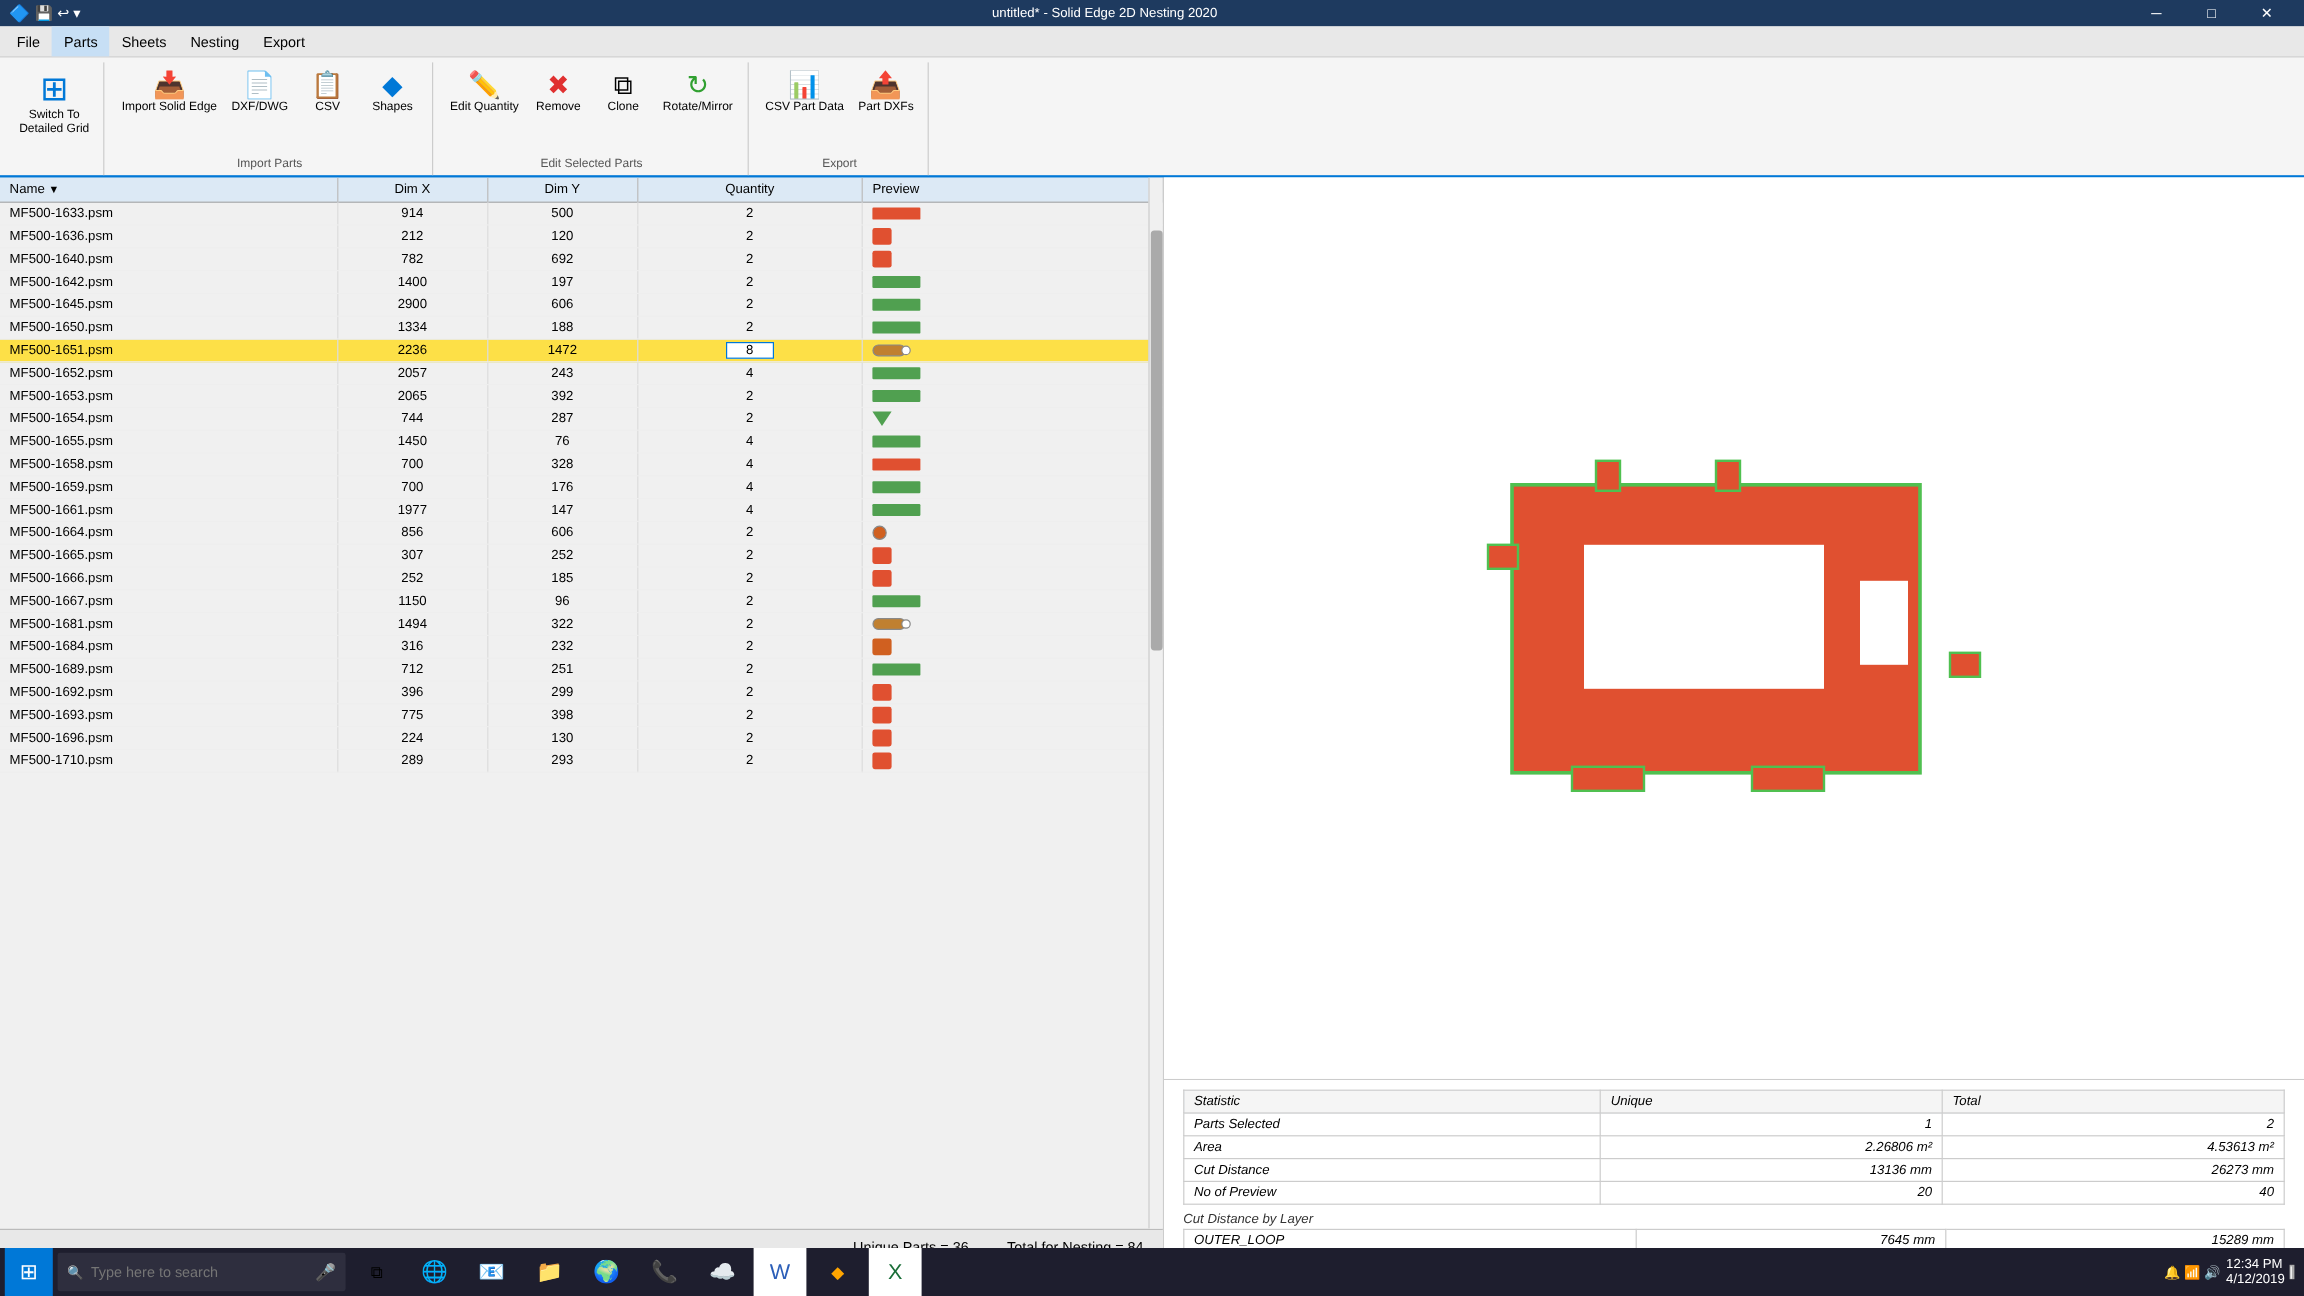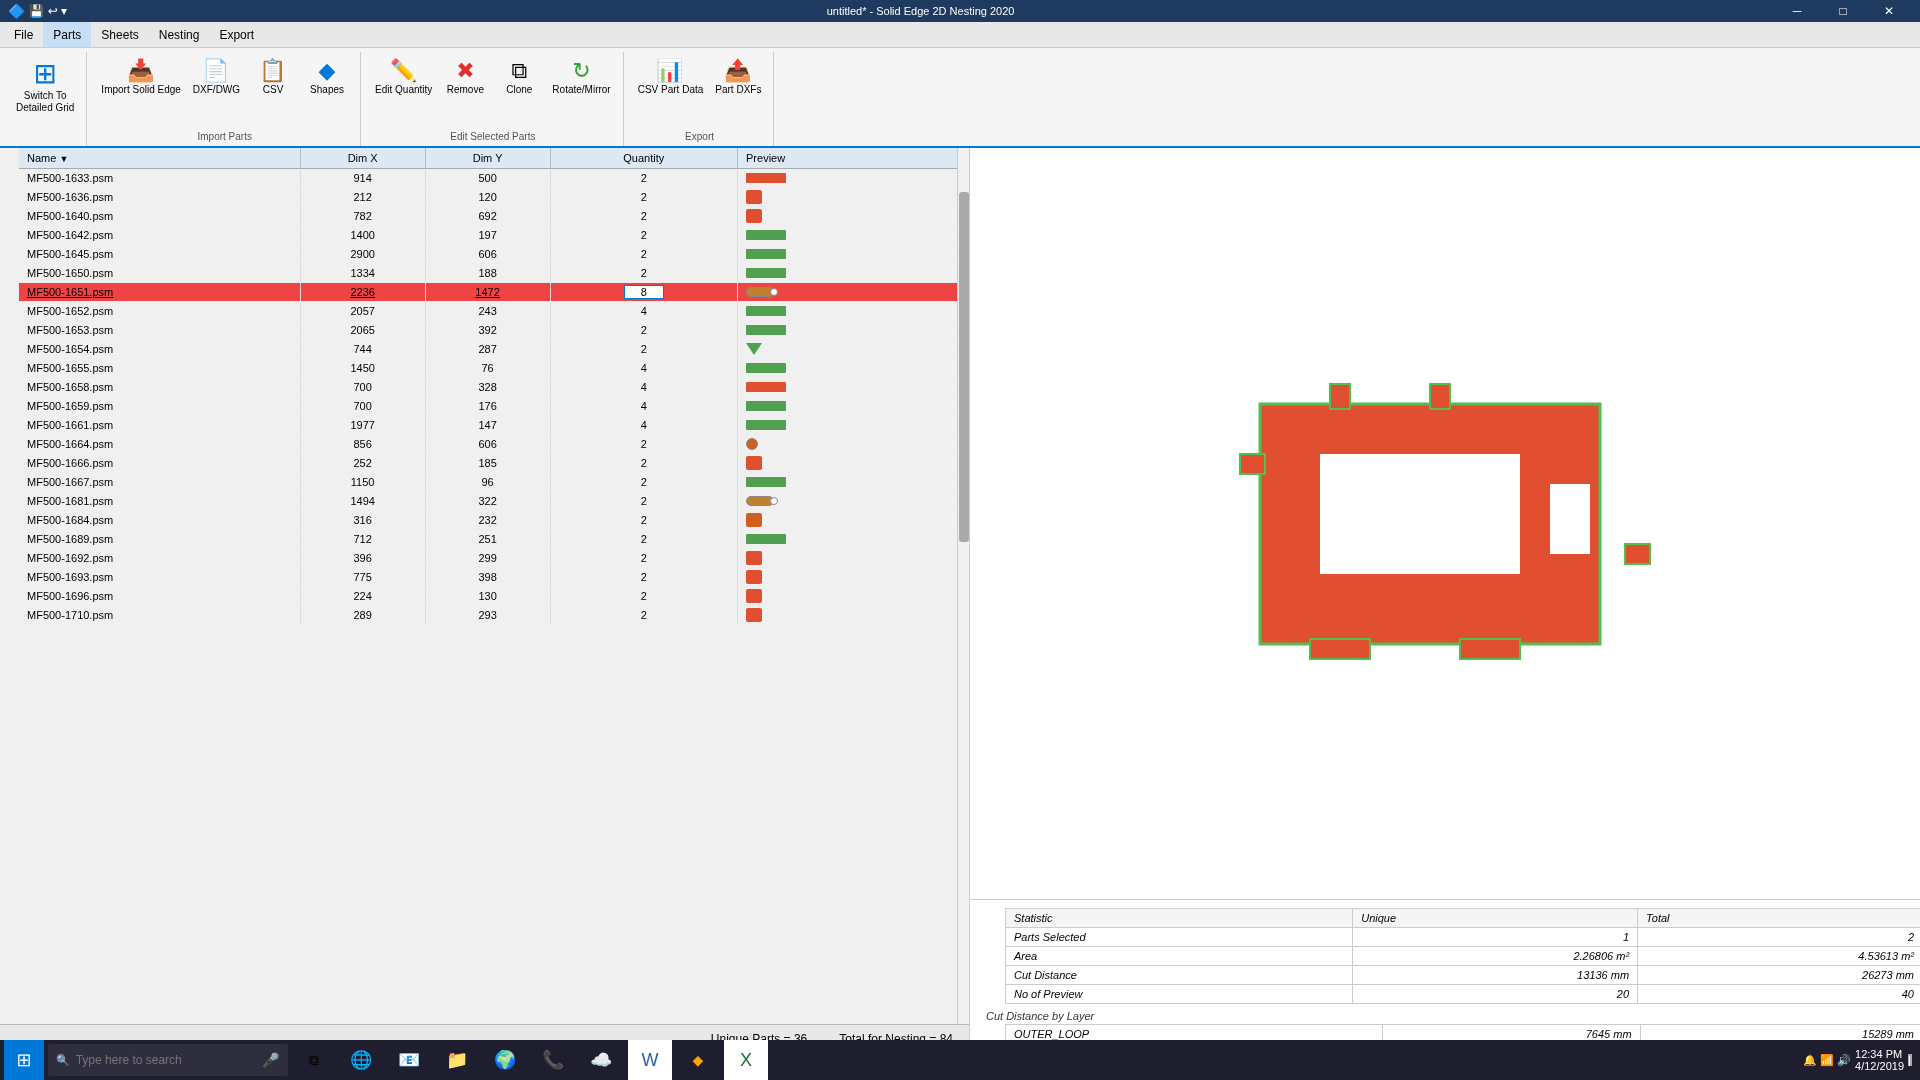--- a/index.html
+++ b/index.html
@@ -92,21 +92,20 @@
     .parts-table {
       flex: 1;
       overflow: hidden;
       position: relative;
     }
 
     table {
       width: 100%;
       border-collapse: collapse;
       font-size: 11px;
-      margin-left: 19px;
     }
 
     thead tr {
       background: #dce9f5;
       border-bottom: 1px solid #aaa;
     }
 
     th {
       padding: 4px 8px;
       text-align: left;
@@ -122,21 +121,21 @@
       border-bottom: 1px solid #eee;
       white-space: nowrap;
     }
 
     .col-name { width: 180px; }
     .col-dimx { width: 80px; text-align: center; }
     .col-dimy { width: 80px; text-align: center; }
     .col-qty { width: 120px; text-align: center; }
     .col-preview { width: 160px; }
     tbody tr.selected { background: #b8d8f8; }
-    tbody tr.selected td { background: #ef4444; text-decoration: underline; }
+    tbody tr.selected td { background: #fde047; }
 
     td.center { text-align: center; }
 
     .preview-bar {
       display: flex;
       align-items: center;
       gap: 2px;
       height: 14px;
     }
 
@@ -529,20 +528,31 @@
               <td class="col-dimx center">856</td>
               <td class="col-dimy center">606</td>
               <td class="col-qty center">2</td>
               <td class="col-preview">
                 <div class="preview-bar">
                   <span style="display:inline-block;background:#d06020;height:12px;width:12px;border-radius:50%;border:1px solid #888;"></span>
                 </div>
               </td>
             </tr>
             <tr>
+              <td class="col-name">MF500-1665.psm</td>
+              <td class="col-dimx center">307</td>
+              <td class="col-dimy center">252</td>
+              <td class="col-qty center">2</td>
+              <td class="col-preview">
+                <div class="preview-bar">
+                  <span style="display:inline-block;background:#e05030;height:14px;width:16px;border-radius:2px;"></span>
+                </div>
+              </td>
+            </tr>
+            <tr>
               <td class="col-name">MF500-1666.psm</td>
               <td class="col-dimx center">252</td>
               <td class="col-dimy center">185</td>
               <td class="col-qty center">2</td>
               <td class="col-preview">
                 <div class="preview-bar">
                   <span style="display:inline-block;background:#e05030;height:14px;width:16px;border-radius:2px;"></span>
                 </div>
               </td>
             </tr>

